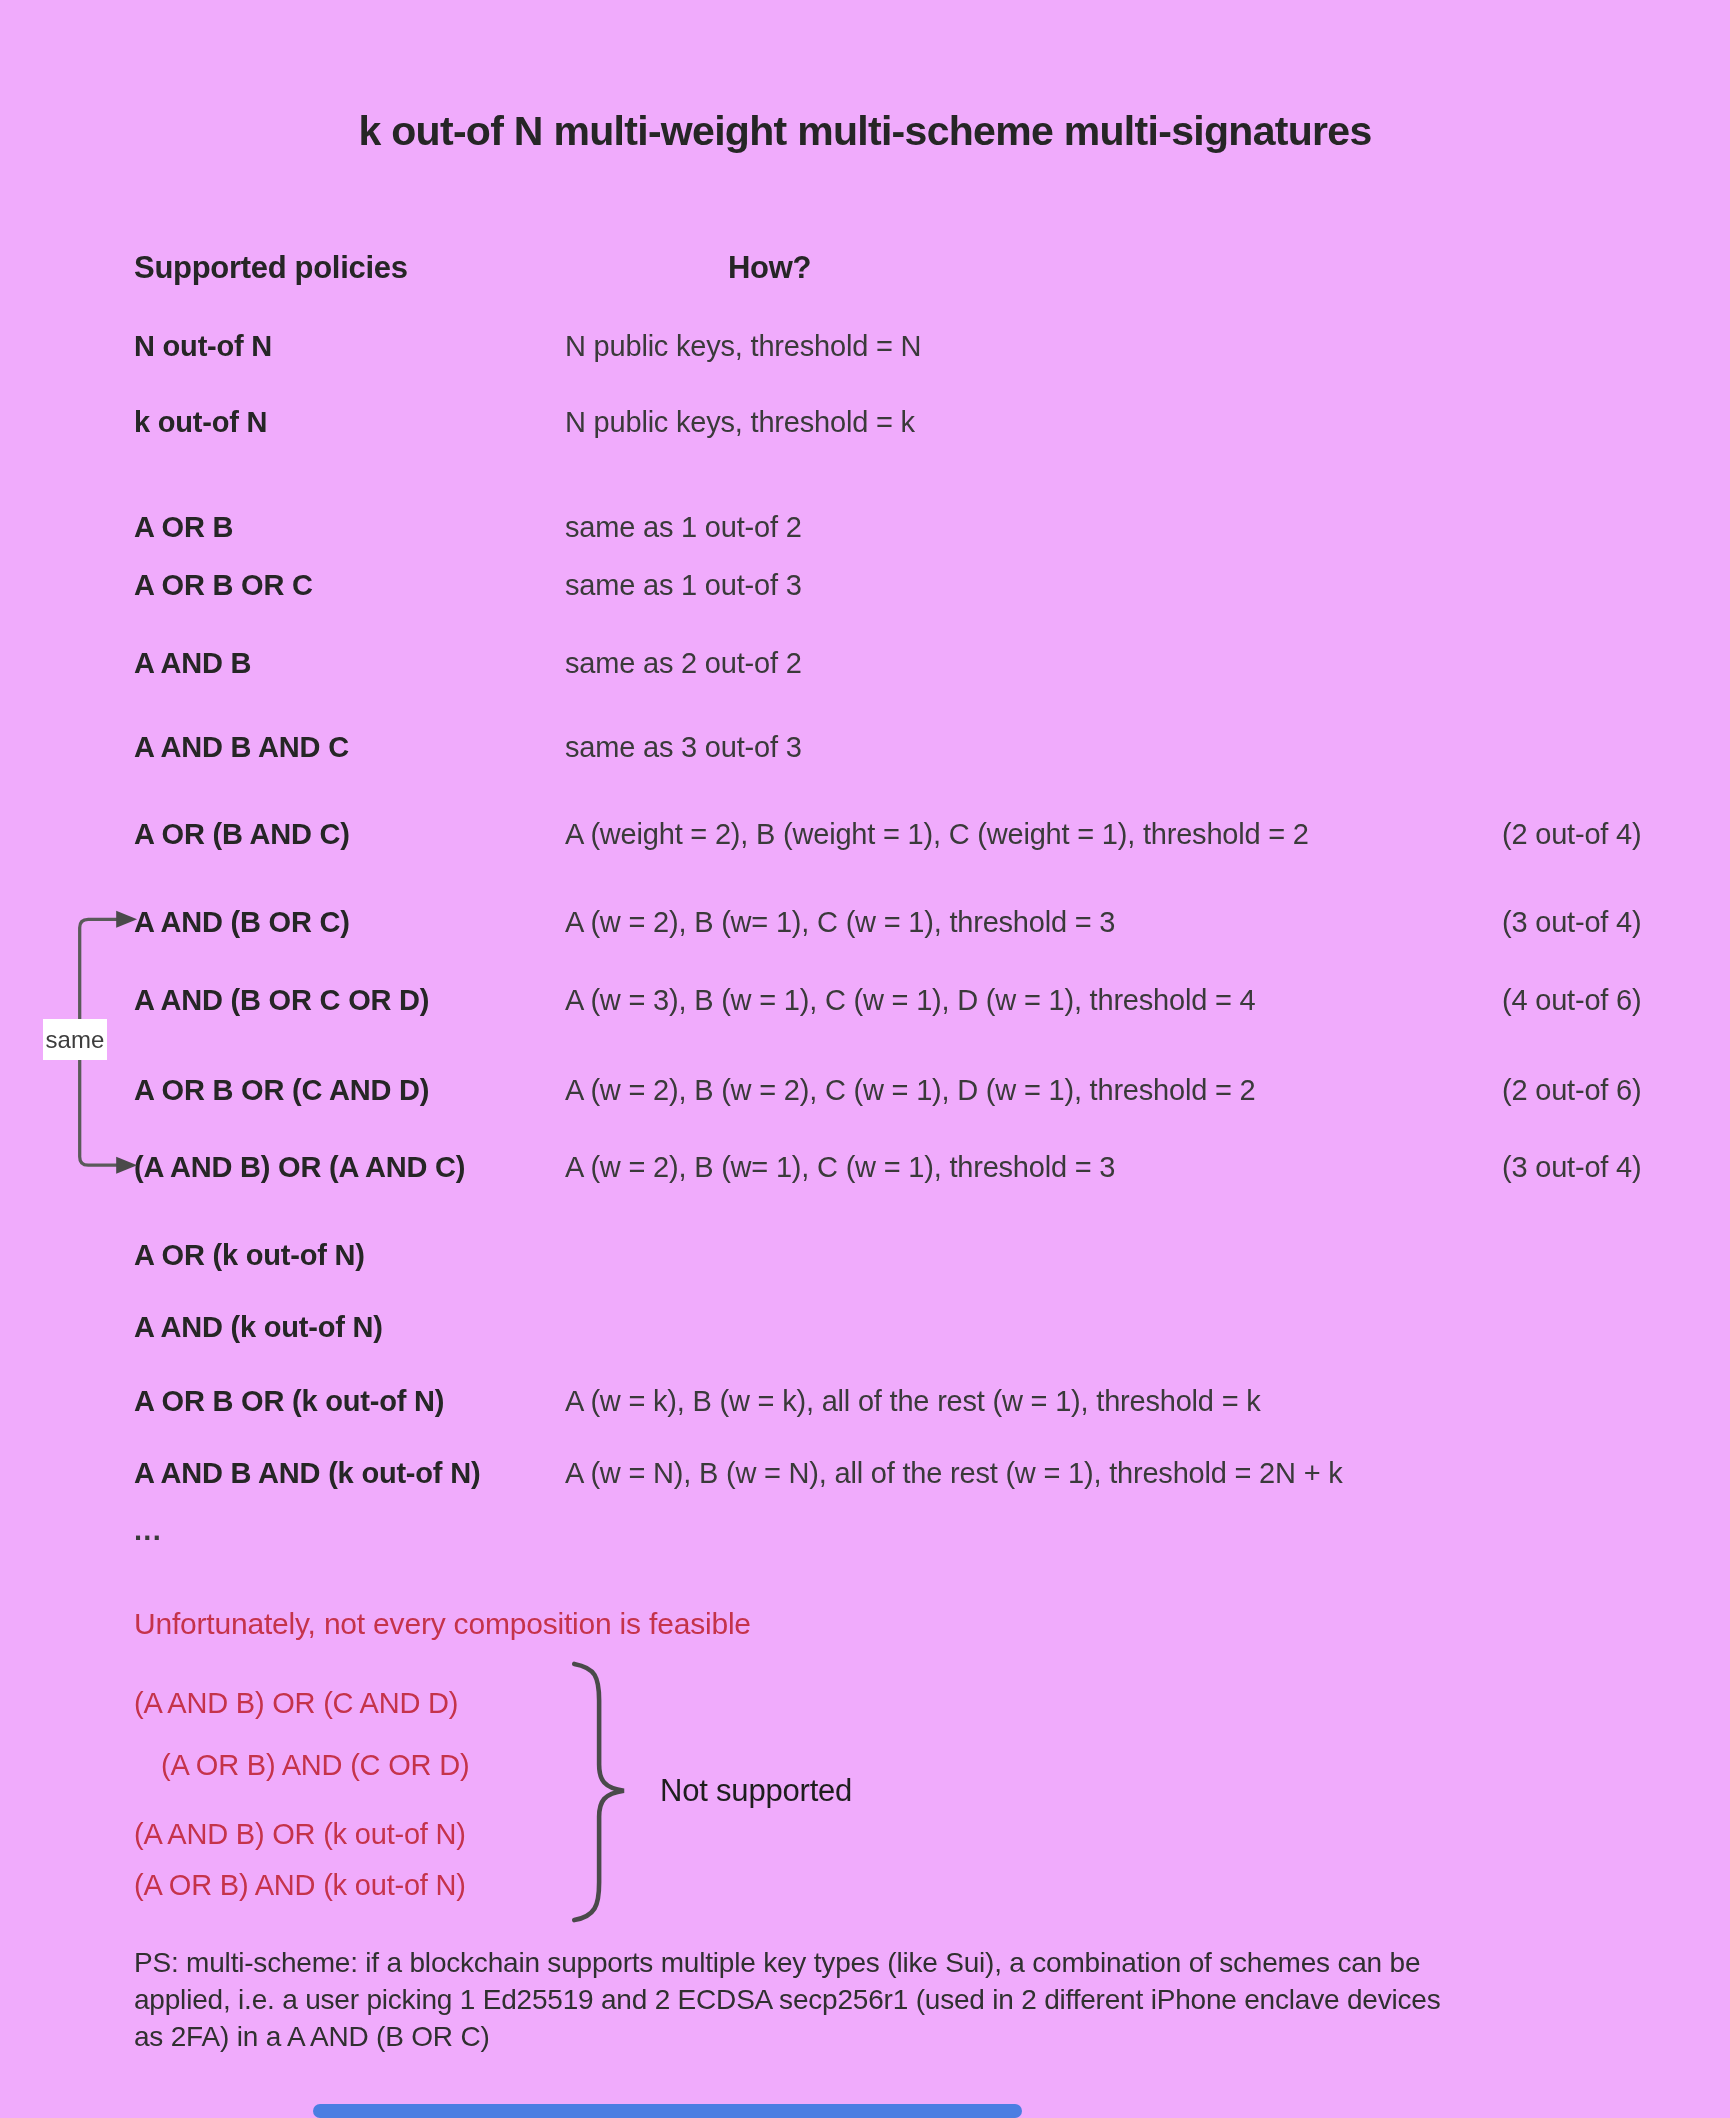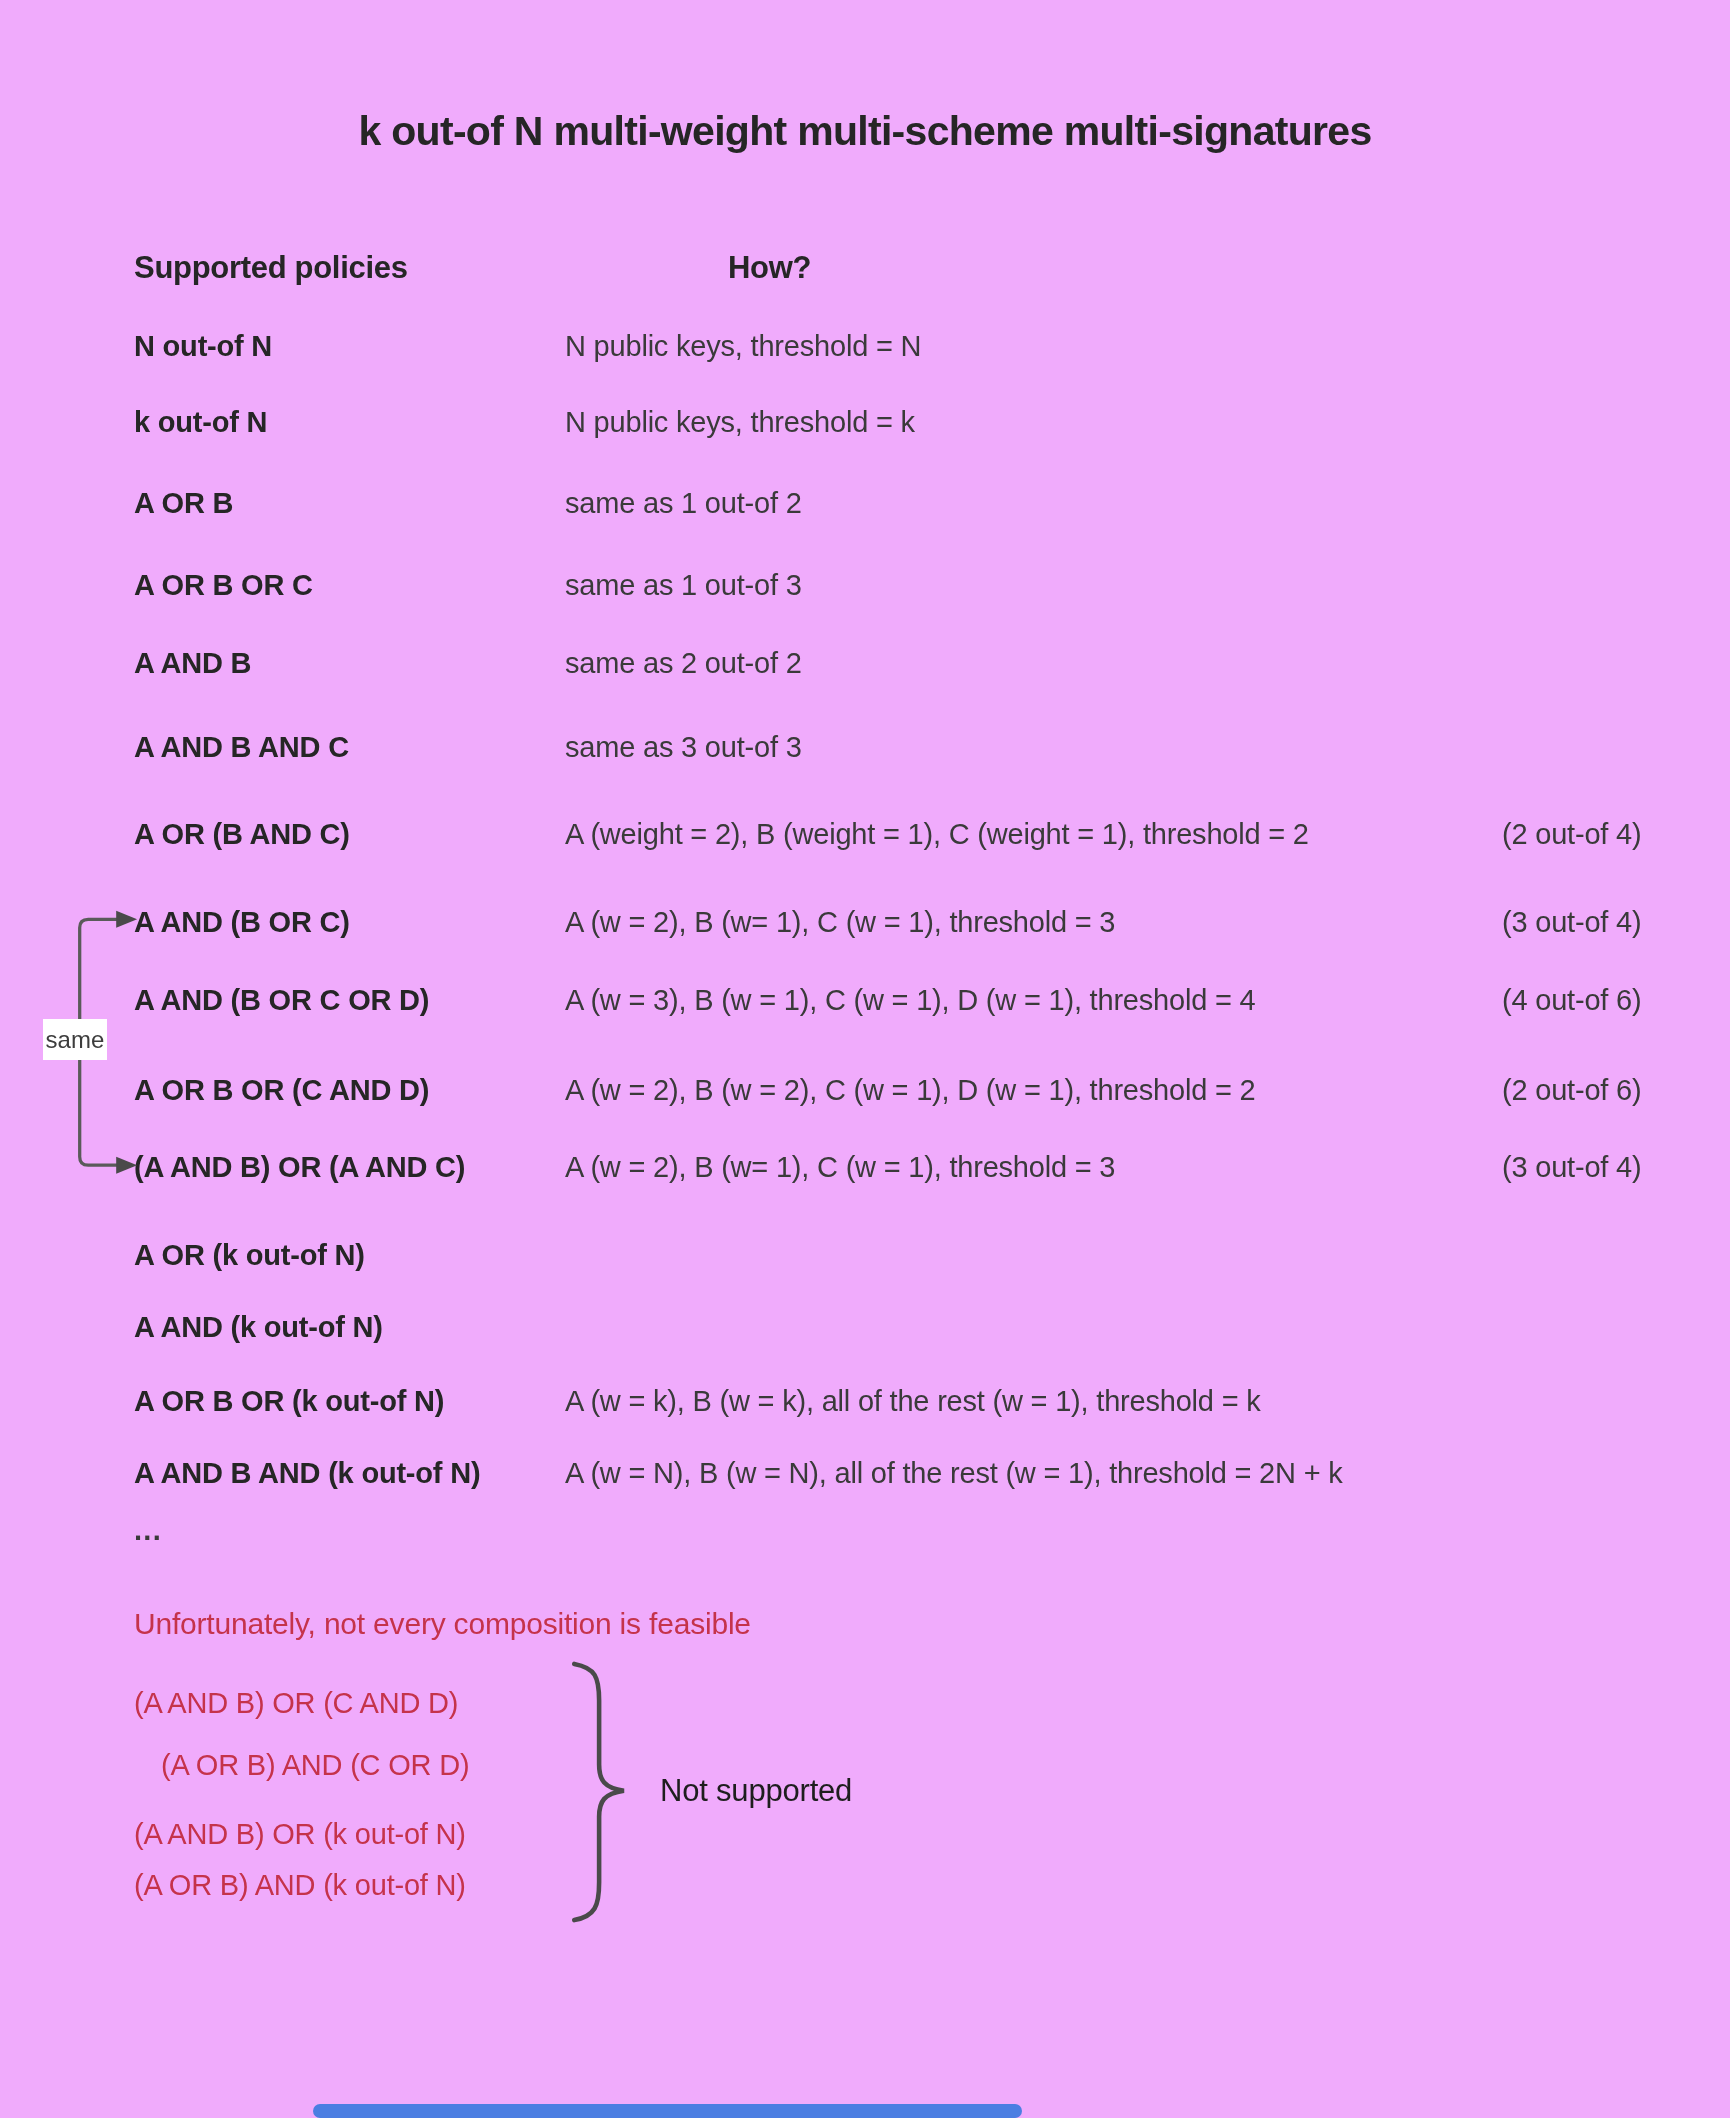--- a/index.html
+++ b/index.html
@@ -78,21 +78,21 @@
 
   <div id="policy-table">
       <div class="trow" style="top: 330px;">
         <div class="cell policy">N out-of N</div>
         <div class="cell how">N public keys, threshold = N</div>
       </div>
       <div class="trow" style="top: 406px;">
         <div class="cell policy">k out-of N</div>
         <div class="cell how">N public keys, threshold = k</div>
       </div>
-      <div class="trow" style="top: 487px;">
+      <div class="trow" style="top: 511px;">
         <div class="cell policy">A OR B</div>
         <div class="cell how">same as 1 out-of 2</div>
       </div>
       <div class="trow" style="top: 569px; text-align: center;">
         <div class="cell policy">A OR B OR C</div>
         <div class="cell how">same as 1 out-of 3</div>
       </div>
       <div class="trow" style="top: 647px;">
         <div class="cell policy">A AND B</div>
         <div class="cell how">same as 2 out-of 2</div>
@@ -157,17 +157,20 @@
       <div class="red-item" style="top: 1749px; margin-left: 27px;">(A OR B) AND (C OR D)</div>
       <div class="red-item" style="top: 1818px;">(A AND B) OR (k out-of N)</div>
       <div class="red-item" style="top: 1869px;">(A OR B) AND (k out-of N)</div>
     </div>
 
   <svg class="brace-svg" width="72" height="264" viewBox="0 0 110 404">
     <path d="M8,6 C40,12 46,26 46,62 L46,160 C46,184 54,196 84,200 C54,204 46,216 46,240 L46,340 C46,376 40,392 8,398" fill="none" stroke="#4a4a4a" stroke-width="7" stroke-linecap="round"></path>
   </svg>
   <div class="not-supported">Not supported</div>
 
+  <div class="ps">PS: multi-scheme: if a blockchain supports multiple key types (like Sui), a combination of schemes can be
+applied, i.e. a user picking 1 Ed25519 and 2 ECDSA secp256r1 (used in 2 different iPhone enclave devices
+as 2FA) in a A AND (B OR C)</div>
 
   <div class="bottom-bar"></div>
 
 </div>
 
 
 </body></html>

